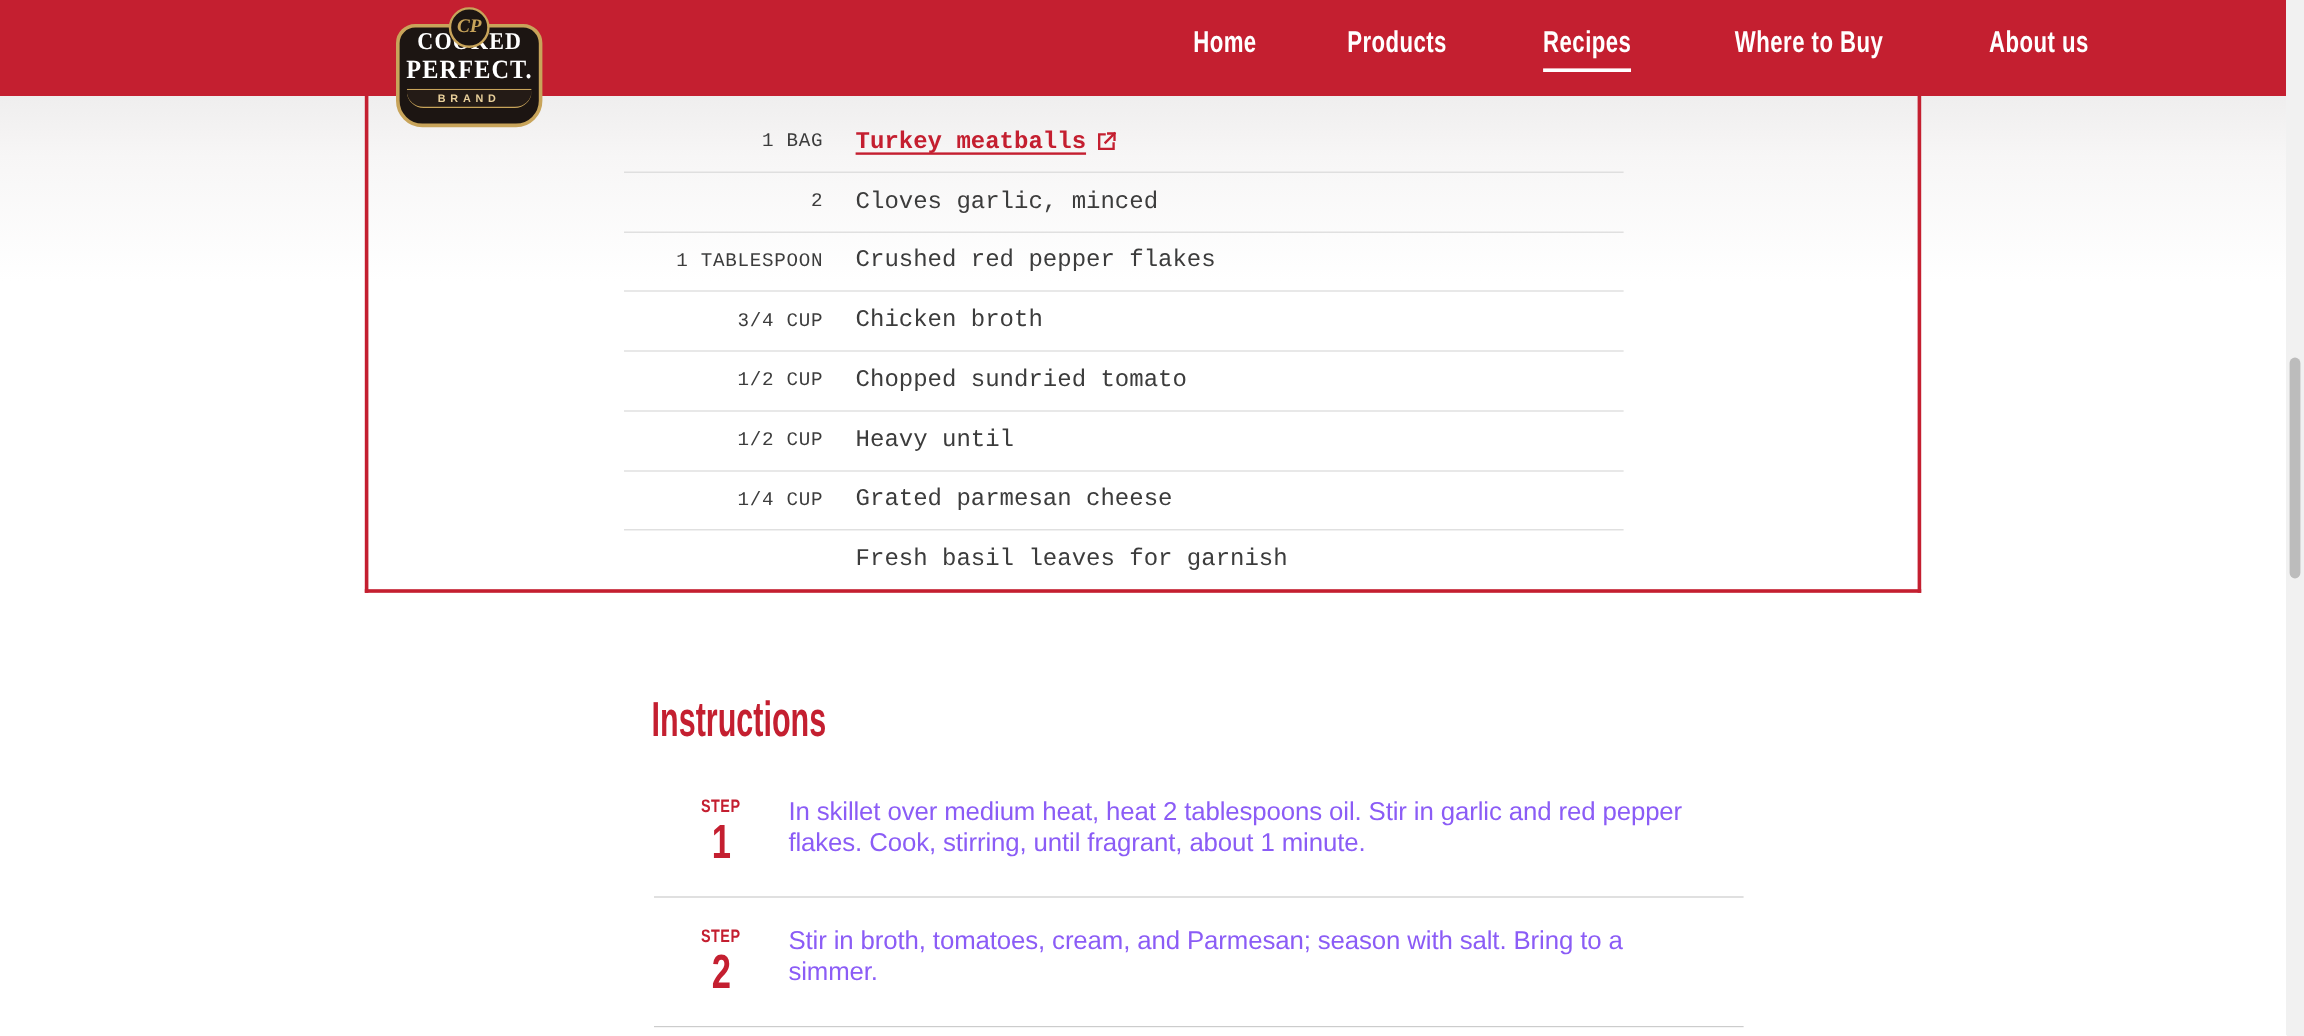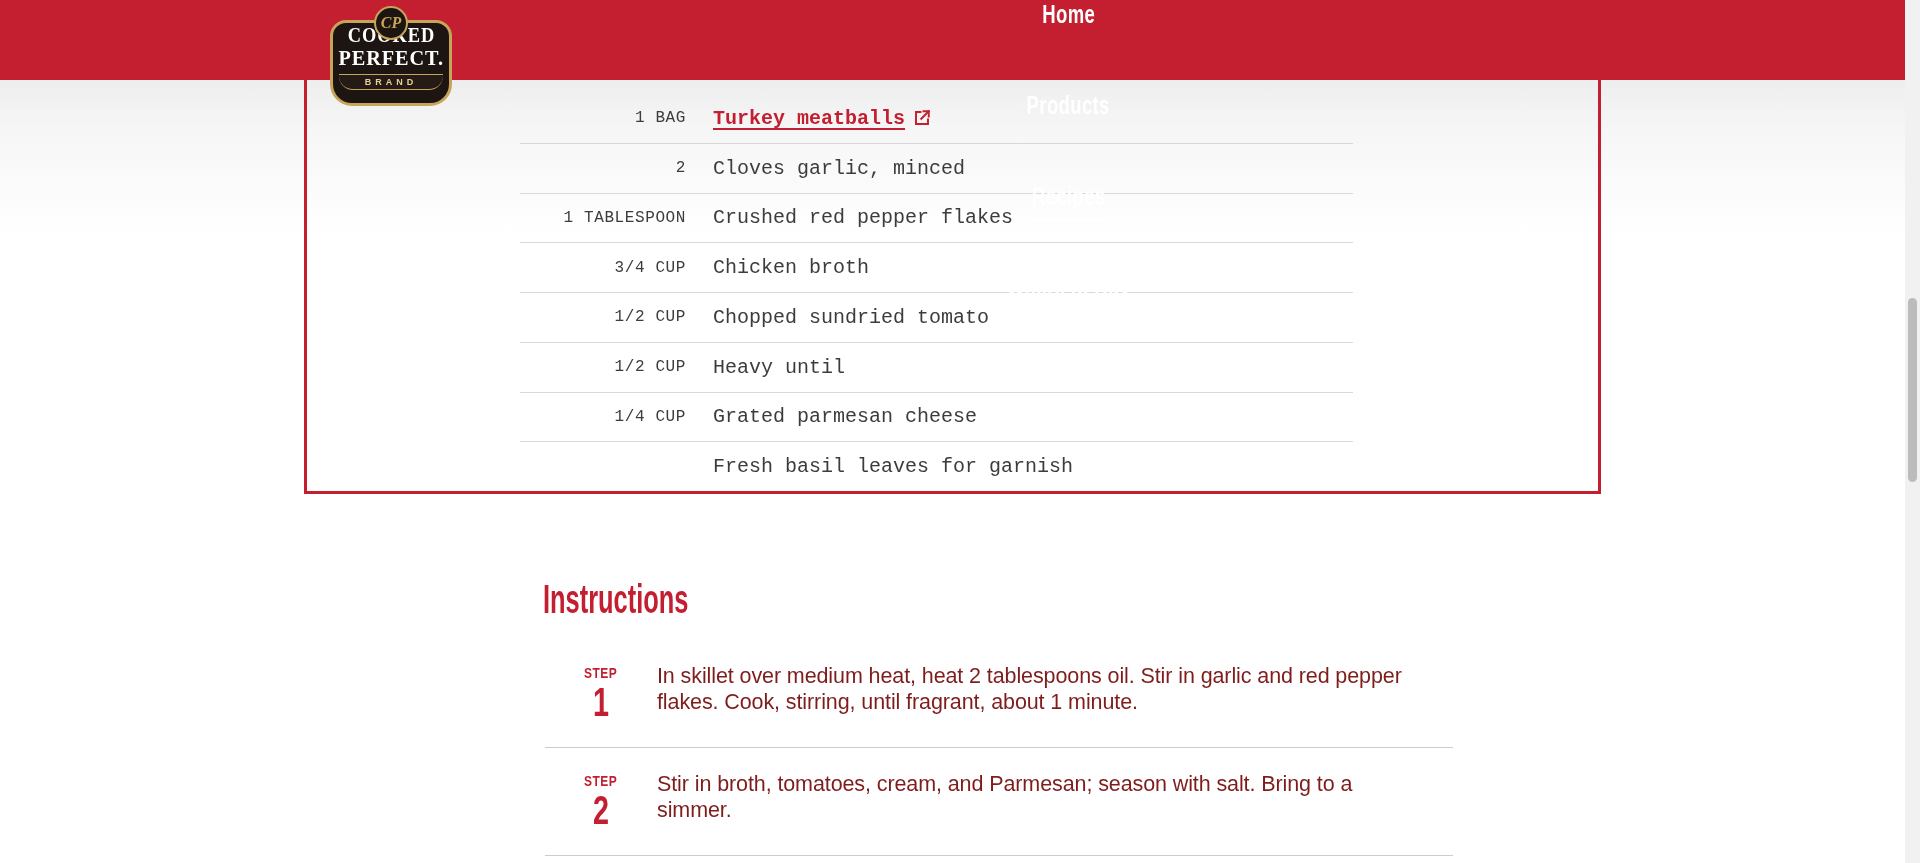--- a/index.html
+++ b/index.html
@@ -12,21 +12,21 @@
     color:#3c3c3c;
   }
 
   
   .topbar {
     position:absolute; left:0; top:0; width:1905px; height:80px;
     background:#c41f30; z-index:5;
   }
   .nav-list {
     position:absolute; left:985px; top:0; height:80px;
-    display:flex; align-items:center; gap:52px; list-style:none;flex-direction:column;
+    display:flex; align-items:center; gap:52px; list-style:none;
   }
   .nav-item { color:#ffffff; font-size:25px; font-weight:bold; cursor:pointer; white-space:nowrap; }
   .nav-item .lbl { display:inline-block; transform:scaleX(0.74); transform-origin:center; letter-spacing:0.5px; padding-bottom:7px; border-bottom:3px solid transparent; }
   .nav-item.active .lbl { border-bottom-color:#ffffff; }
 
   
   .logo {
     position:absolute; left:306px; top:4px; width:98px; height:102px; z-index:10; cursor:pointer;margin-left:24px;
   }
   .logo-body {
@@ -92,21 +92,21 @@
   .steps { position:absolute; left:545px; top:640px; width:908px; }
   .step-row { display:flex; padding:23px 0 25px 0; border-bottom:1px solid #cccccc; }
   .step-row:last-child { border-bottom:none; }
   .step-col {
     width:112px; flex:none; display:flex; flex-direction:column; align-items:center;
     color:#c41f30; padding-top:1px;
   }
   .step-label { font-size:15px; font-weight:bold; transform:scaleX(0.8); letter-spacing:0.5px; }
   .step-num  { font-size:40px; font-weight:bold; transform:scaleX(0.72); line-height:1.0; margin-top:1px; }
   .step-text {
-    width:752px; font-size:21.5px; line-height:1.22; color:#7f1d1d; letter-spacing:-0.1px;
+    width:752px; font-size:21.5px; line-height:1.22; color:#8b5cf6; letter-spacing:-0.1px;
   }
 </style>
 </head>
 <body>
 
 <div class="topbar">
   <ul class="nav-list">
     <li class="nav-item"><span class="lbl">Home</span></li>
     <li class="nav-item"><span class="lbl">Products</span></li>
     <li class="nav-item active"><span class="lbl">Recipes</span></li>

